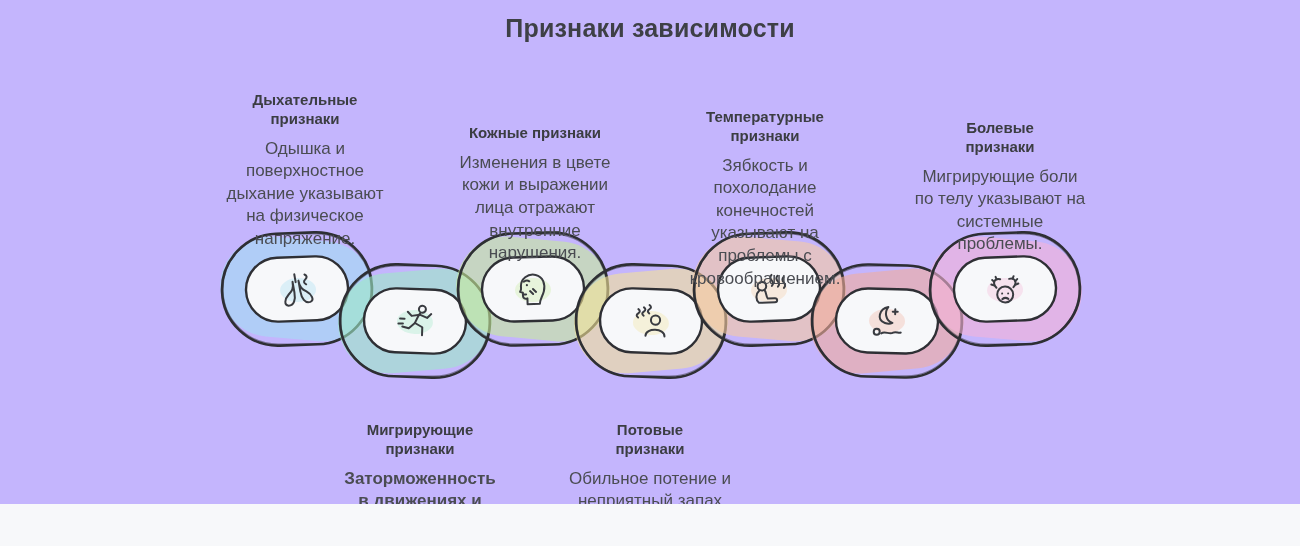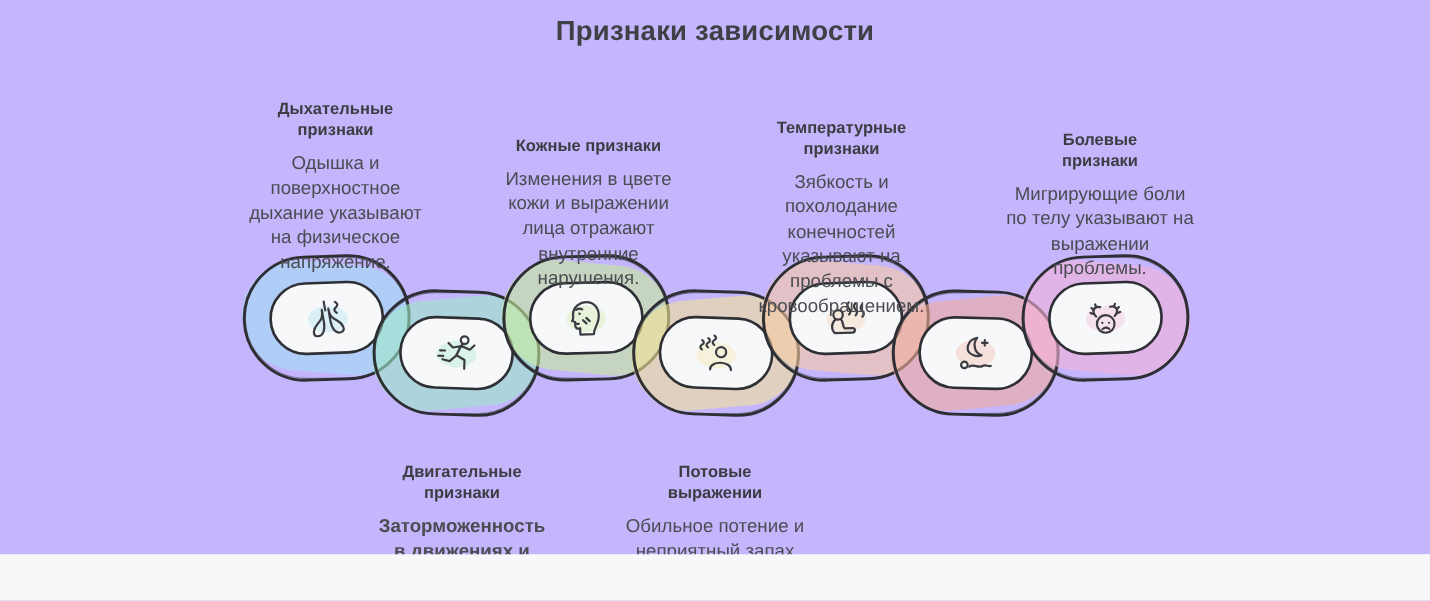--- a/index.html
+++ b/index.html
@@ -175,27 +175,27 @@
     <div class="label-desc" style="max-width:180px;">Изменения в цвете кожи и выражении лица отражают внутренние нарушения.</div>
   </div>
 
   <div class="label" style="left:670px;top:92px;width:190px;">
     <div class="label-heading" style="max-width:150px;">Температурные признаки</div>
     <div class="label-desc" style="max-width:185px;">Зябкость и похолодание конечностей указывают на проблемы с кровообращением.</div>
   </div>
 
   <div class="label" style="left:905px;top:103px;width:190px;">
     <div class="label-heading" style="max-width:110px;">Болевые признаки</div>
-    <div class="label-desc" style="max-width:175px;">Мигрирующие боли по телу указывают на выражении проблемы.</div>
+    <div class="label-desc" style="max-width:175px;">Мигрирующие боли по телу указывают на системные проблемы.</div>
   </div>
 
   <div class="label" style="left:330px;top:405px;width:180px;">
-    <div class="label-heading" style="max-width:140px;">Двигательные признаки</div>
+    <div class="label-heading" style="max-width:140px;">Мигрирующие признаки</div>
     <div class="label-desc" style="max-width:155px;font-weight:bold;">Заторможенность в движениях и речи указывает на неврологическое воздействие.</div>
   </div>
 
   <div class="label" style="left:560px;top:405px;width:180px;">
-    <div class="label-heading" style="max-width:100px;">Потовые выражении</div>
+    <div class="label-heading" style="max-width:100px;">Потовые признаки</div>
     <div class="label-desc" style="max-width:165px;text-align:center;">Обильное потение и неприятный запах указывают на метаболические изменения.</div>
   </div>
 
 
 </div>
 
 </body></html>

